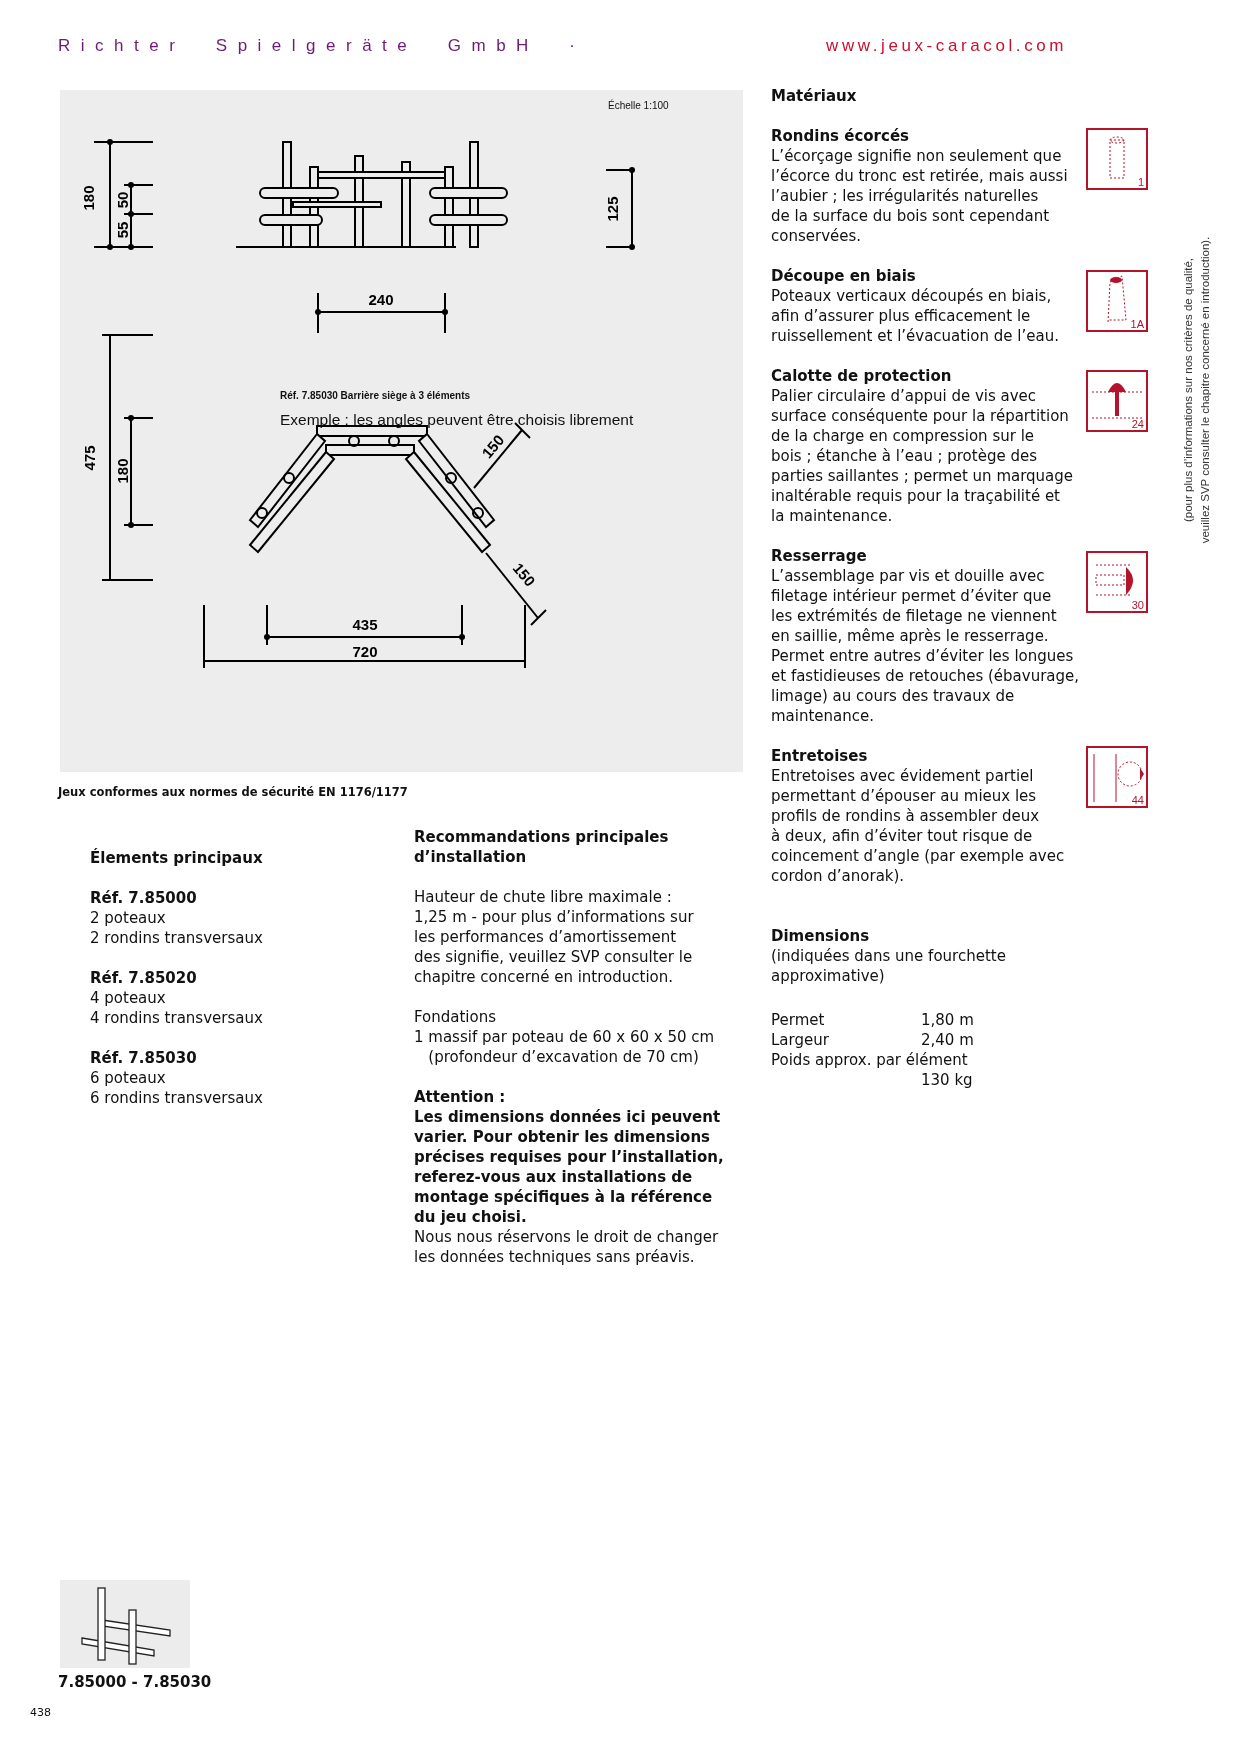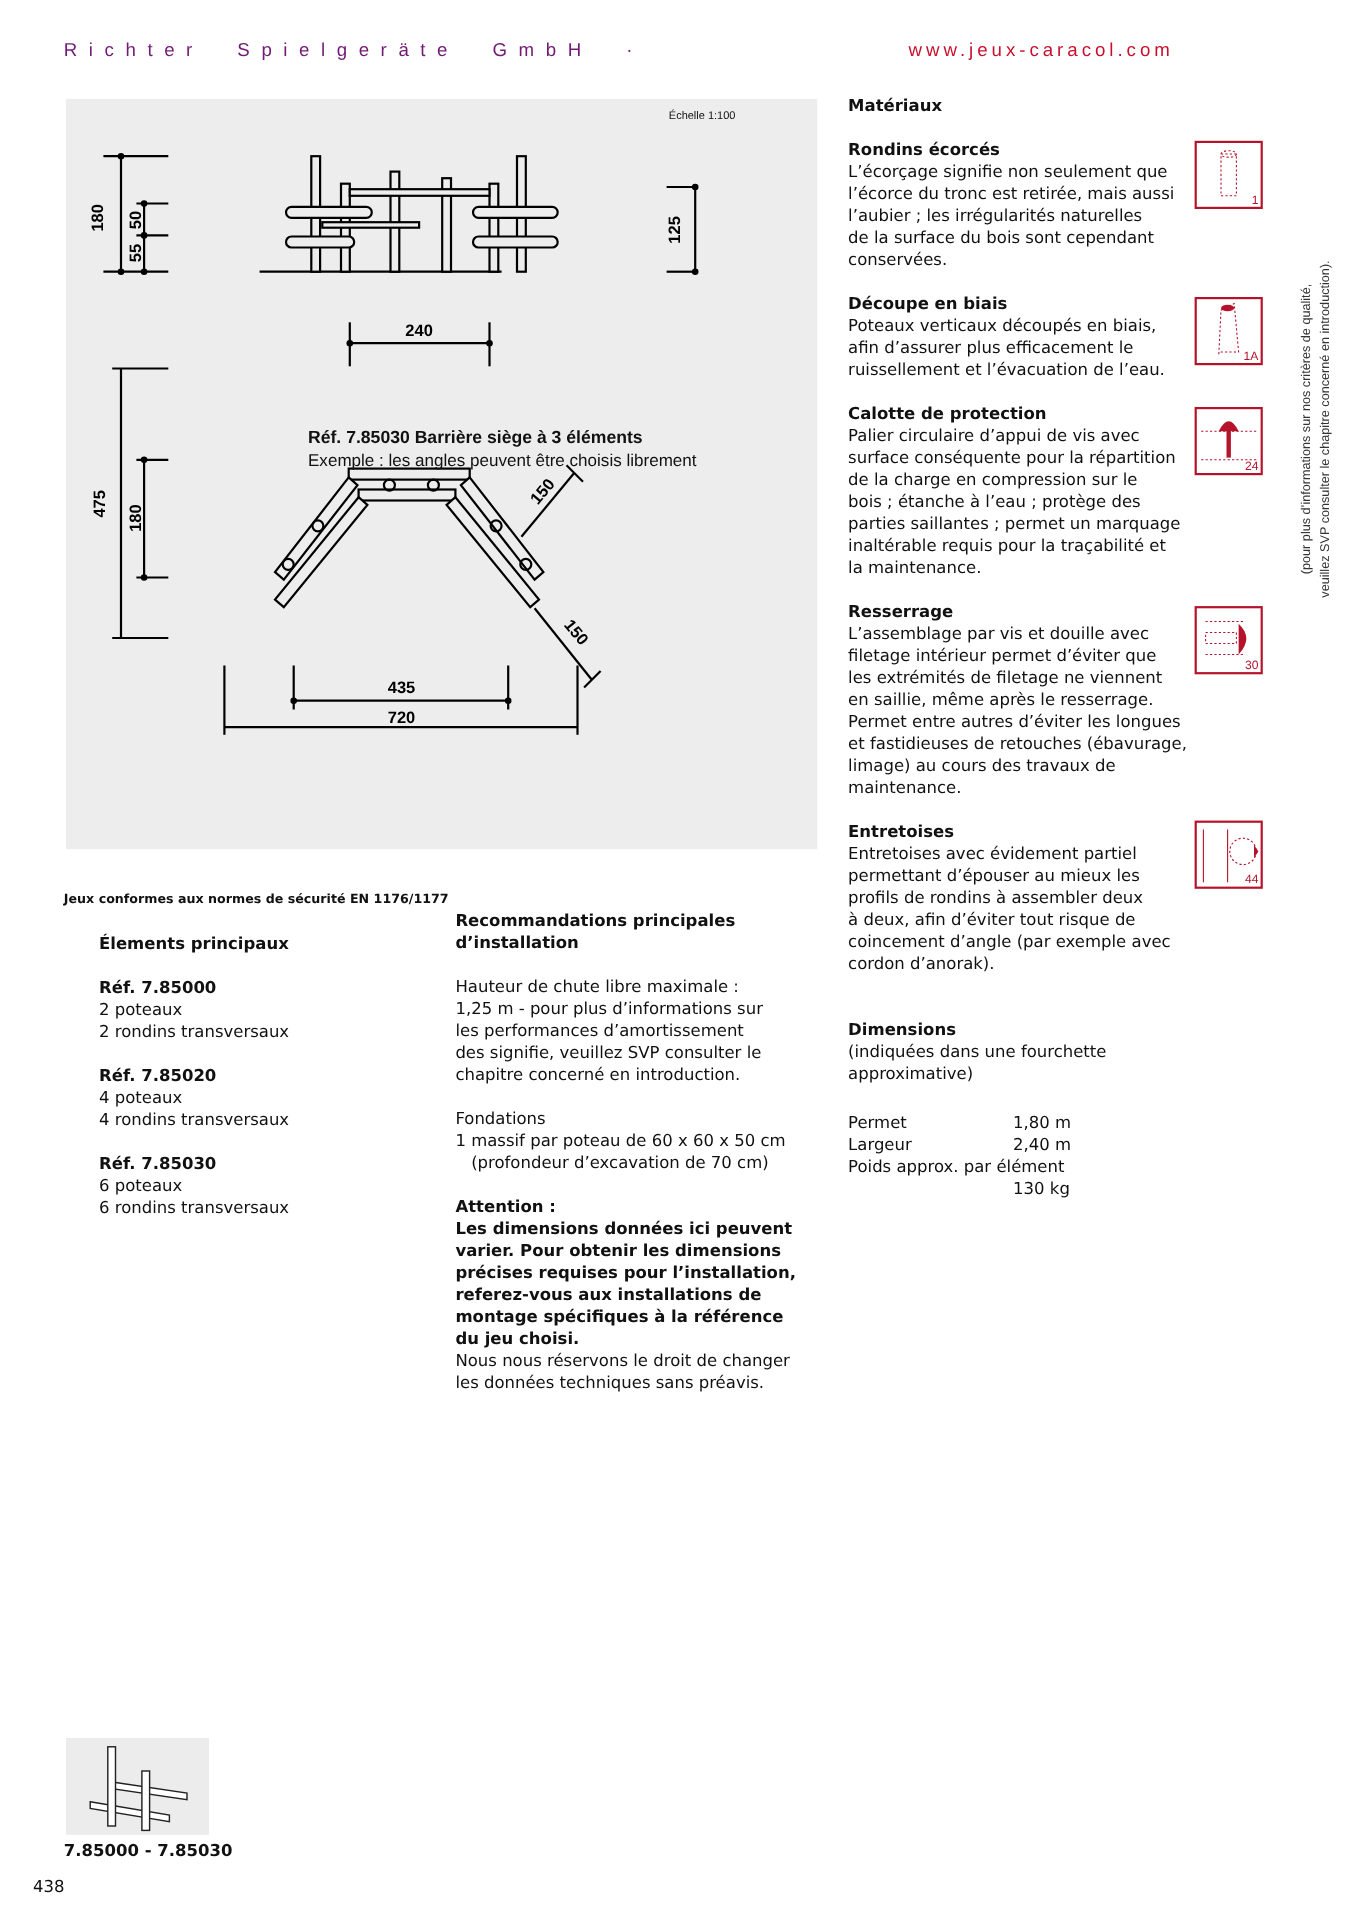--- a/index.html
+++ b/index.html
@@ -21,31 +21,31 @@
   }
 
   
   .panel {
     left: 60px; top: 90px; width: 683px; height: 682px; background: #ededed;
   }
   .scale-label {
     left: 608px; top: 100px; font-size: 10px; font-family: "Liberation Sans", sans-serif;
   }
   .ref-title {
-    left: 280px; top: 390px; font-size: 16px; font-weight: bold;
+    left: 280px; top: 390px; font-size: 10px; font-weight: bold;
     font-family: "Liberation Sans", sans-serif;
   }
   .ref-sub {
     left: 280px; top: 411px; font-size: 15.5px; font-family: "Liberation Sans", sans-serif;
   }
   svg.drawing { position: absolute; left: 60px; top: 90px; }
   svg text { font-family: "Liberation Sans", sans-serif; font-weight: bold; }
 
   .norms {
-    left: 58px; top: 785px; font-size: 11.5px; font-weight: bold; margin-top: 25px;
+    left: 58px; top: 785px; font-size: 11.5px; font-weight: bold;
   }
 
   
   .col { position: absolute; font-size: 15px; line-height: 20px; }
   .col .h { font-weight: bold; }
   .col p { margin: 0; }
   .col .gap { height: 20px; }
 
   .left-col { left: 58px; top: 848px; width: 330px; margin-left: 32px; }
   .mid-col { left: 414px; top: 827px; width: 330px; }
@@ -73,21 +73,21 @@
     position: absolute; left: 1180px; top: 560px; width: 340px;
     transform-origin: 0 0; transform: rotate(-90deg);
     font-size: 11.5px; line-height: 17px; text-align: center; color: #333;
     font-family: "Liberation Sans", sans-serif;
   }
 
   .thumb {
     left: 60px; top: 1580px; width: 130px; height: 88px; background: #ececec;
   }
   .thumb-caption { left: 58px; top: 1673px; font-size: 15px; font-weight: bold; }
-  .page-num { left: 30px; top: 1706px; font-size: 15px; }
+  .page-num { left: 30px; top: 1706px; font-size: 11px; }
 </style>
 </head>
 <body>
 
 <div class="abs hdr-company">Richter  Spielgeräte  GmbH  ·</div>
 <div class="abs hdr-url">www.jeux-caracol.com</div>
 
 <div class="abs panel"></div>
 <svg class="drawing" width="683" height="682" viewBox="0 0 683 682">
   <g stroke="#000" stroke-width="2" fill="none">

